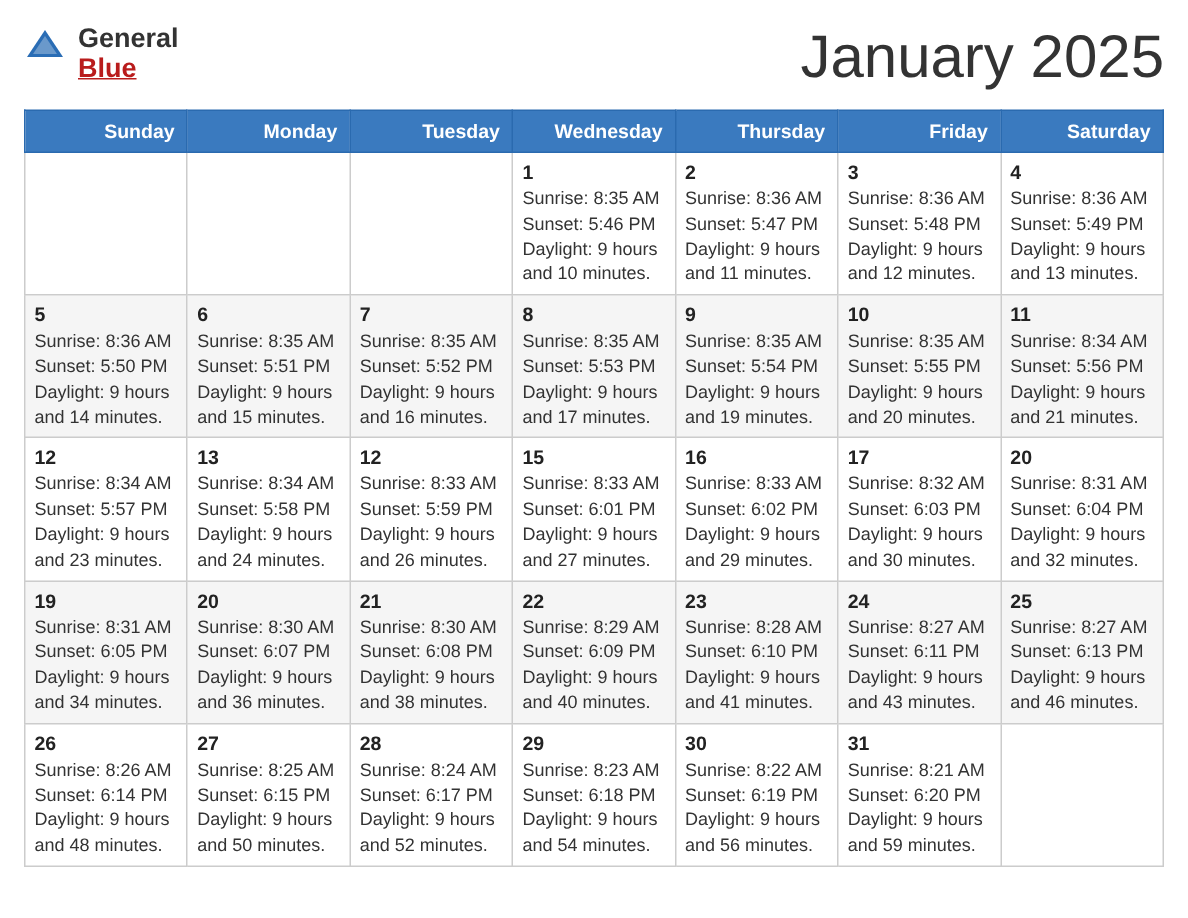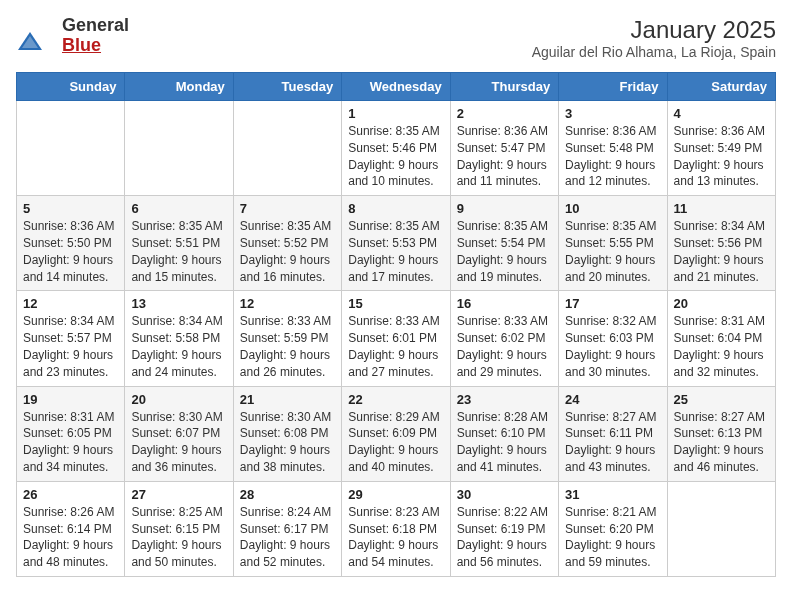--- a/index.html
+++ b/index.html
@@ -11,39 +11,39 @@
       padding: 16px;
     }
     .header {
       display: flex;
       justify-content: space-between;
       align-items: flex-start;
       margin-bottom: 12px;
     }
     .logo {
       display: flex;
-      align-items: flex-end;
-      gap: 18px;
+      align-items: flex-start;
+      gap: 8px;
     }
     .logo-text {
       font-size: 18px;
       font-weight: bold;
       line-height: 1.1;
     }
     .logo-general { color: #333; }
     .logo-blue { color: #b91c1c; text-decoration: underline; }
     .logo-icon {
       width: 28px;
       height: 28px;
     }
     .title-block {
       text-align: right;
     }
     .month-title {
-      font-size: 24px;
+      font-size: 40px;
       color: #333;
       font-weight: normal;
     }
     .subtitle {
       font-size: 14px;
       color: #555;
     }
     .calendar {
       width: 100%;
       border-collapse: collapse;
@@ -95,21 +95,20 @@
       <polygon points="14,4 26,22 2,22" fill="#2a6db5"></polygon>
       <polygon points="14,8 22,20 6,20" fill="#fff" opacity="0.3"></polygon>
     </svg>
     <div class="logo-text">
       <span class="logo-general">General</span><br>
       <span class="logo-blue">Blue</span>
     </div>
   </div>
   <div class="title-block">
     <div class="month-title">January 2025</div>
-    <div class="subtitle">Aguilar del Rio Alhama, La Rioja, Spain</div>
   </div>
 </div>
 
 <table class="calendar">
   <thead>
     <tr>
     <th>Sunday</th>
         <th>Monday</th>
         <th>Tuesday</th>
         <th>Wednesday</th>

